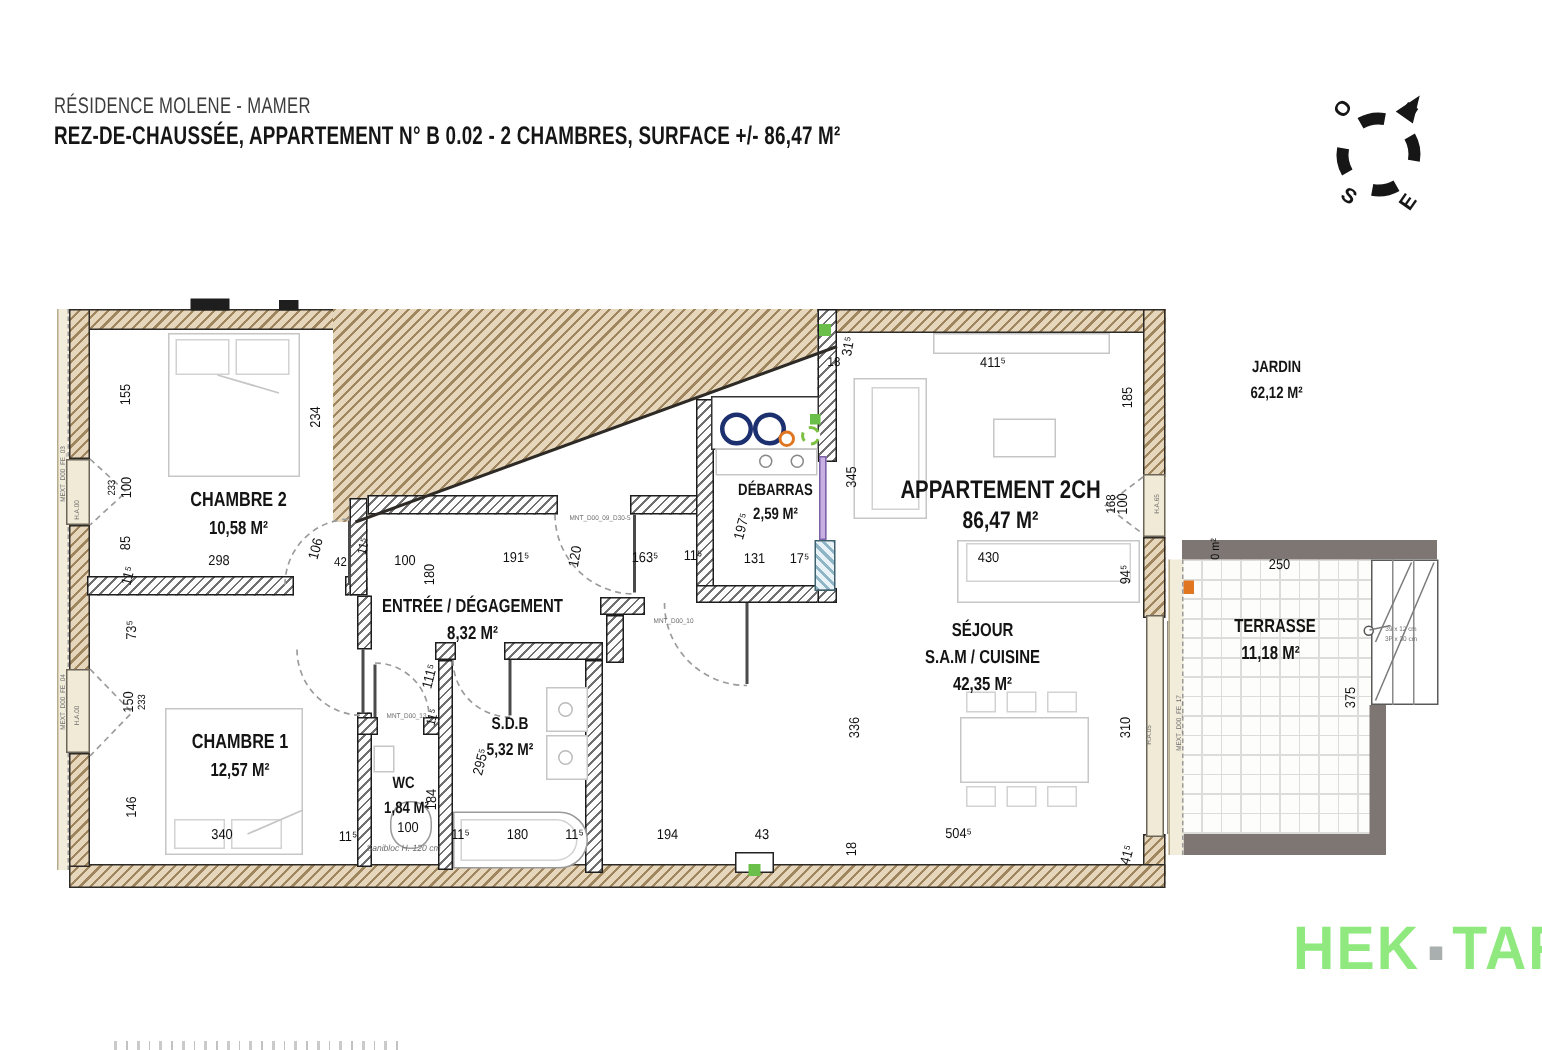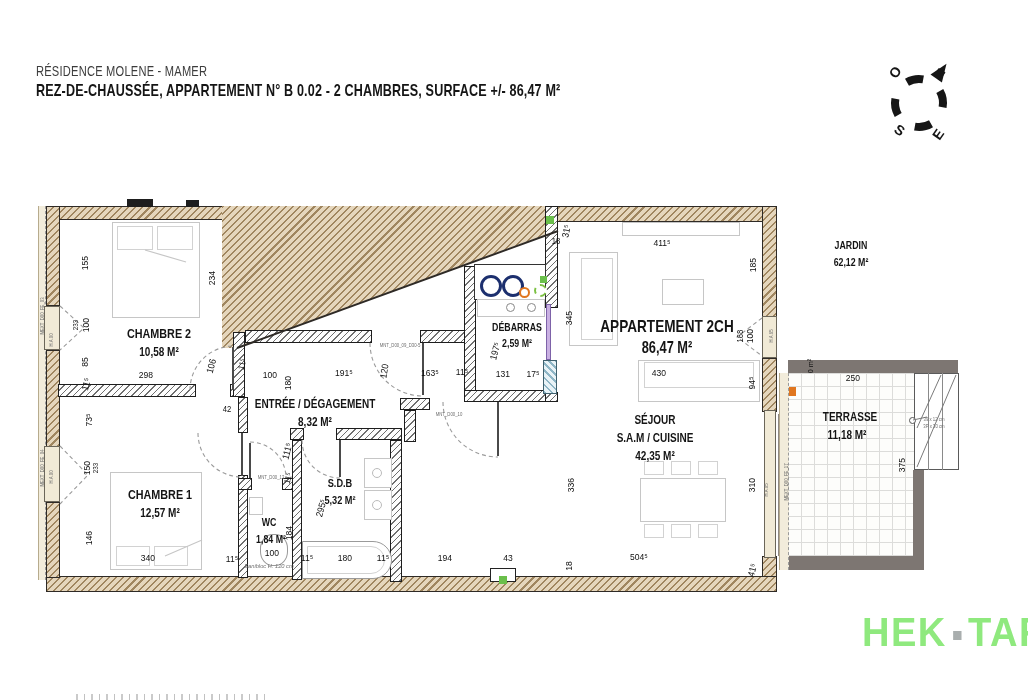--- a/index.html
+++ b/index.html
@@ -232,21 +232,21 @@
   <div>
 
   <div class="dim" style="left: 84px; top: 263px; transform: translate(-50%, -50%) rotate(-90deg) scaleX(0.9);">155</div>
       <div class="dim" style="left: 211px; top: 278px; transform: translate(-50%, -50%) rotate(-90deg) scaleX(0.9);">234</div>
       <div class="dim" style="left: 85px; top: 325px; transform: translate(-50%, -50%) rotate(-90deg) scaleX(0.9);">100</div>
       <div class="dim" style="left: 75px; top: 325px; transform: translate(-50%, -50%) rotate(-90deg) scaleX(0.9); font-size: 7px;">233</div>
       <div class="dim" style="left: 84px; top: 362px; transform: translate(-50%, -50%) rotate(-90deg) scaleX(0.9);">85</div>
       <div class="dim" style="left: 86px; top: 384px; transform: translate(-50%, -50%) rotate(-75deg) scaleX(0.9);">11⁵</div>
       <div class="dim" style="left: 146px; top: 374px; transform: translate(-50%, -50%) rotate(0deg) scaleX(0.9);">298</div>
       <div class="dim" style="left: 211px; top: 366px; transform: translate(-50%, -50%) rotate(-75deg) scaleX(0.9);">106</div>
-      <div class="dim" style="left: 227px; top: 374px; transform: translate(-50%, -50%) rotate(0deg) scaleX(0.9); font-size: 8.5px; margin-top: 35px;">42</div>
+      <div class="dim" style="left: 227px; top: 374px; transform: translate(-50%, -50%) rotate(0deg) scaleX(0.9); font-size: 8.5px;">42</div>
       <div class="dim" style="left: 242px; top: 364px; transform: translate(-50%, -50%) rotate(-75deg) scaleX(0.9); font-size: 8.5px;">11⁵</div>
       <div class="dim" style="left: 270px; top: 374px; transform: translate(-50%, -50%) rotate(0deg) scaleX(0.9);">100</div>
       <div class="dim" style="left: 287px; top: 383px; transform: translate(-50%, -50%) rotate(-90deg) scaleX(0.9);">180</div>
       <div class="dim" style="left: 344px; top: 372px; transform: translate(-50%, -50%) rotate(0deg) scaleX(0.9);">191⁵</div>
       <div class="dim" style="left: 384px; top: 371px; transform: translate(-50%, -50%) rotate(-80deg) scaleX(0.9);">120</div>
       <div class="dim" style="left: 430px; top: 372px; transform: translate(-50%, -50%) rotate(0deg) scaleX(0.9);">163⁵</div>
       <div class="dim" style="left: 462px; top: 371px; transform: translate(-50%, -50%) rotate(0deg) scaleX(0.9);">11⁵</div>
       <div class="dim" style="left: 88px; top: 420px; transform: translate(-50%, -50%) rotate(-90deg) scaleX(0.9);">73⁵</div>
       <div class="dim" style="left: 86px; top: 468px; transform: translate(-50%, -50%) rotate(-90deg) scaleX(0.9);">150</div>
       <div class="dim" style="left: 95px; top: 468px; transform: translate(-50%, -50%) rotate(-90deg) scaleX(0.9); font-size: 7px;">233</div>

